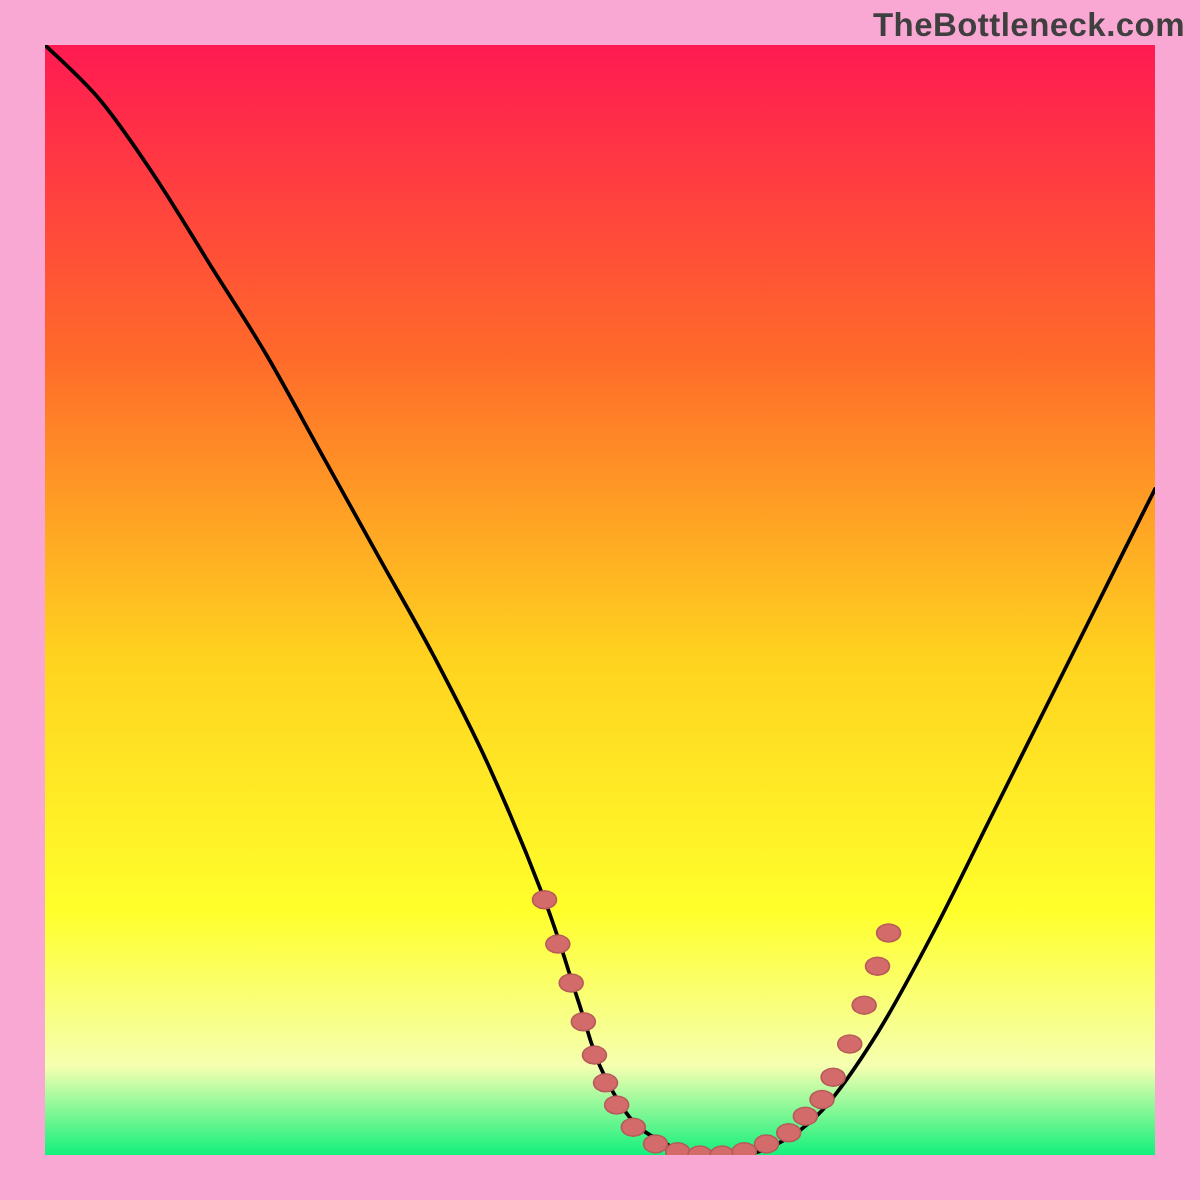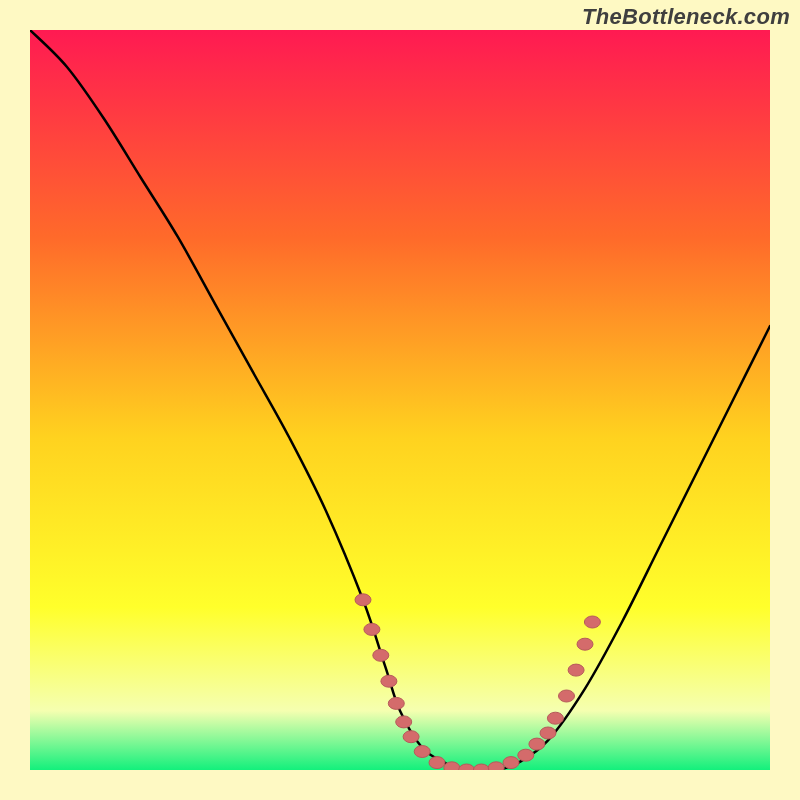--- a/index.html
+++ b/index.html
@@ -8,22 +8,21 @@
     width: 800px;
     height: 800px;
     background: #000;
     overflow: hidden;
     font-family: Arial, Helvetica, sans-serif;
   }
   .frame {
     position: relative;
     width: 800px;
     height: 800px;
-    background: #fef9c3;
-    font-style: italic;
+    background: #f9a8d4;
   }
   .watermark {
     position: absolute;
     top: 4px;
     right: 10px;
     color: #3f3f3f;
     font-size: 22px;
     font-weight: 600;
     letter-spacing: 0.3px;
     z-index: 5;

